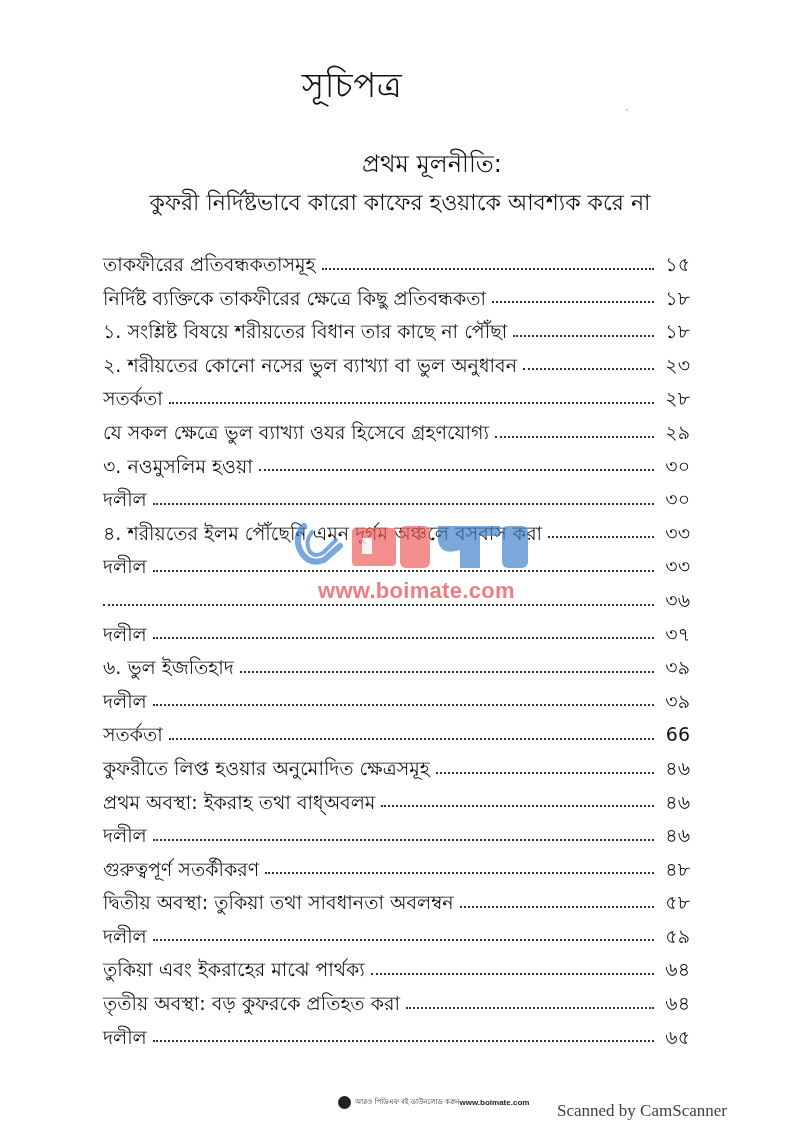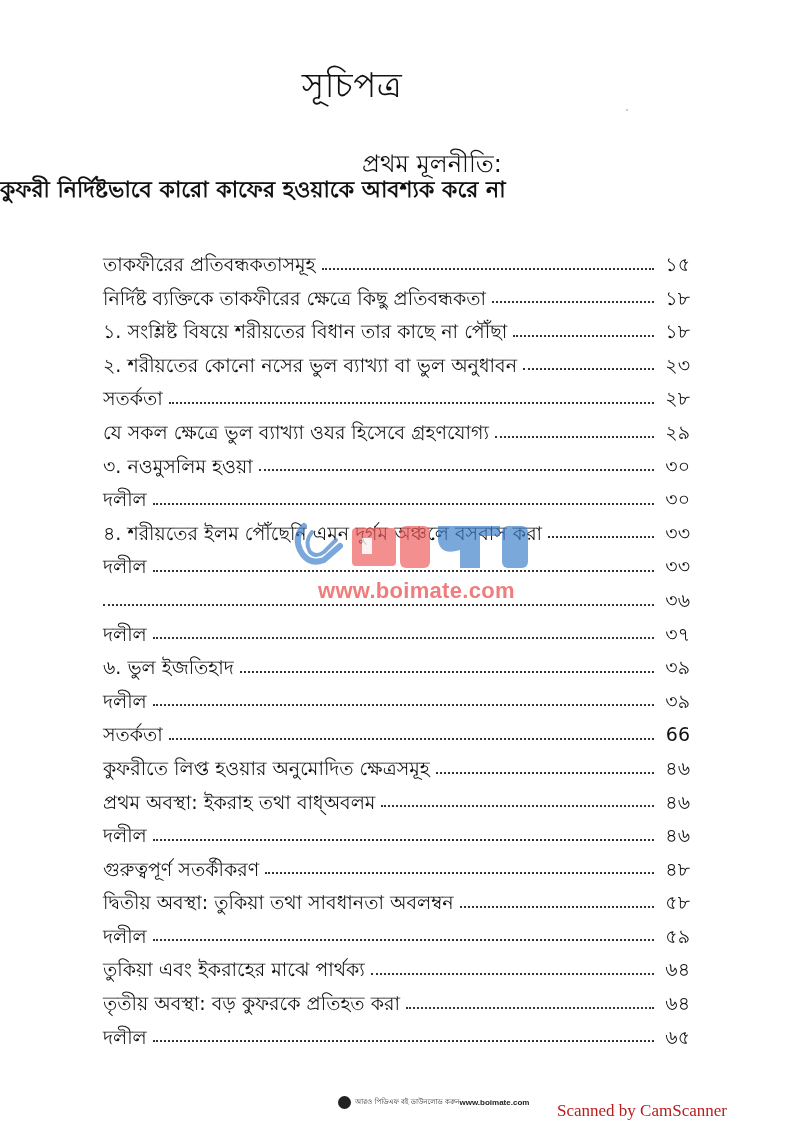--- a/index.html
+++ b/index.html
@@ -29,26 +29,26 @@
       position: absolute;
       top: 145px;
       left: 0;
       width: 800px;
       text-align: center;
       font-size: 24px;
       padding-left: 32px;
     }
     .section-subheading {
       position: absolute;
-      top: 172px;
+      top: 185px;
       left: 0;
       width: 800px;
-      text-align: left;
+      text-align: center;
       font-size: 22px;
-      font-weight: bold;
+      font-weight: normal;
     }
     .toc {
       position: absolute;
       top: 248px;
       left: 103px;
       width: 587px;
     }
     .toc-row {
       display: flex;
       align-items: baseline;
@@ -130,21 +130,21 @@
       font-size: 8px;
       font-weight: bold;
       color: #222;
     }
     .scanner-credit {
       position: absolute;
       left: 557px;
       top: 1101px;
       font-family: "Liberation Serif", serif;
       font-size: 17px;
-      color: #b91c1c;
+      color: #404040;
     }
     .speck {
       position: absolute;
       left: 626px;
       top: 109px;
       width: 2px;
       height: 2px;
       background: #bbb;
       border-radius: 50%;
     }

